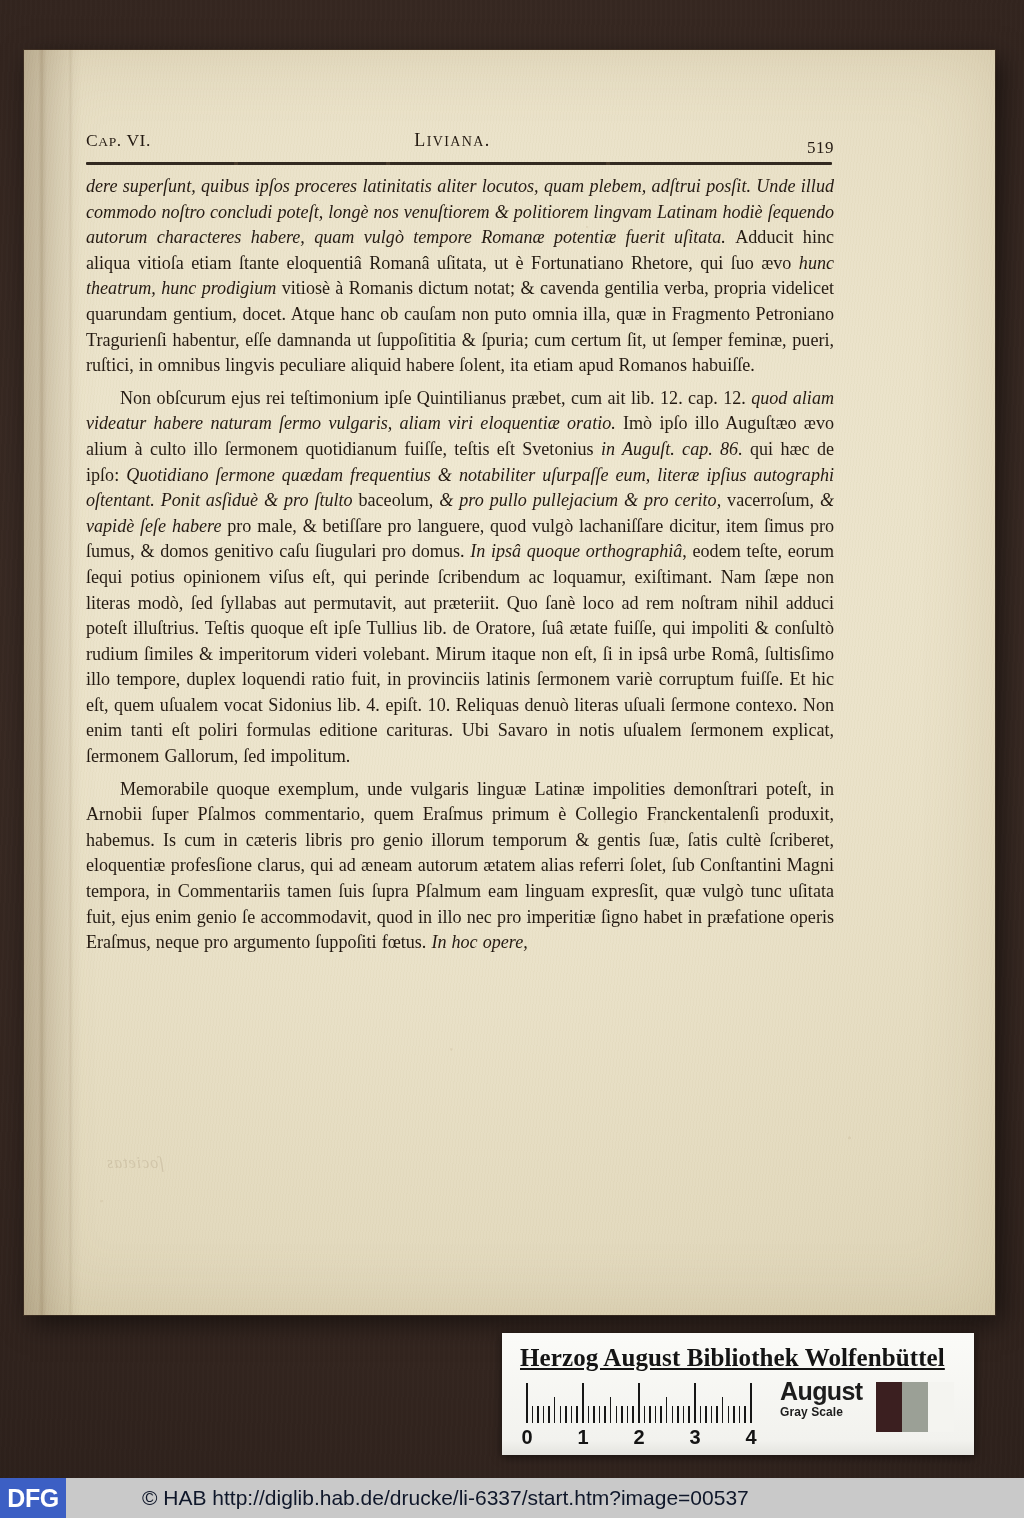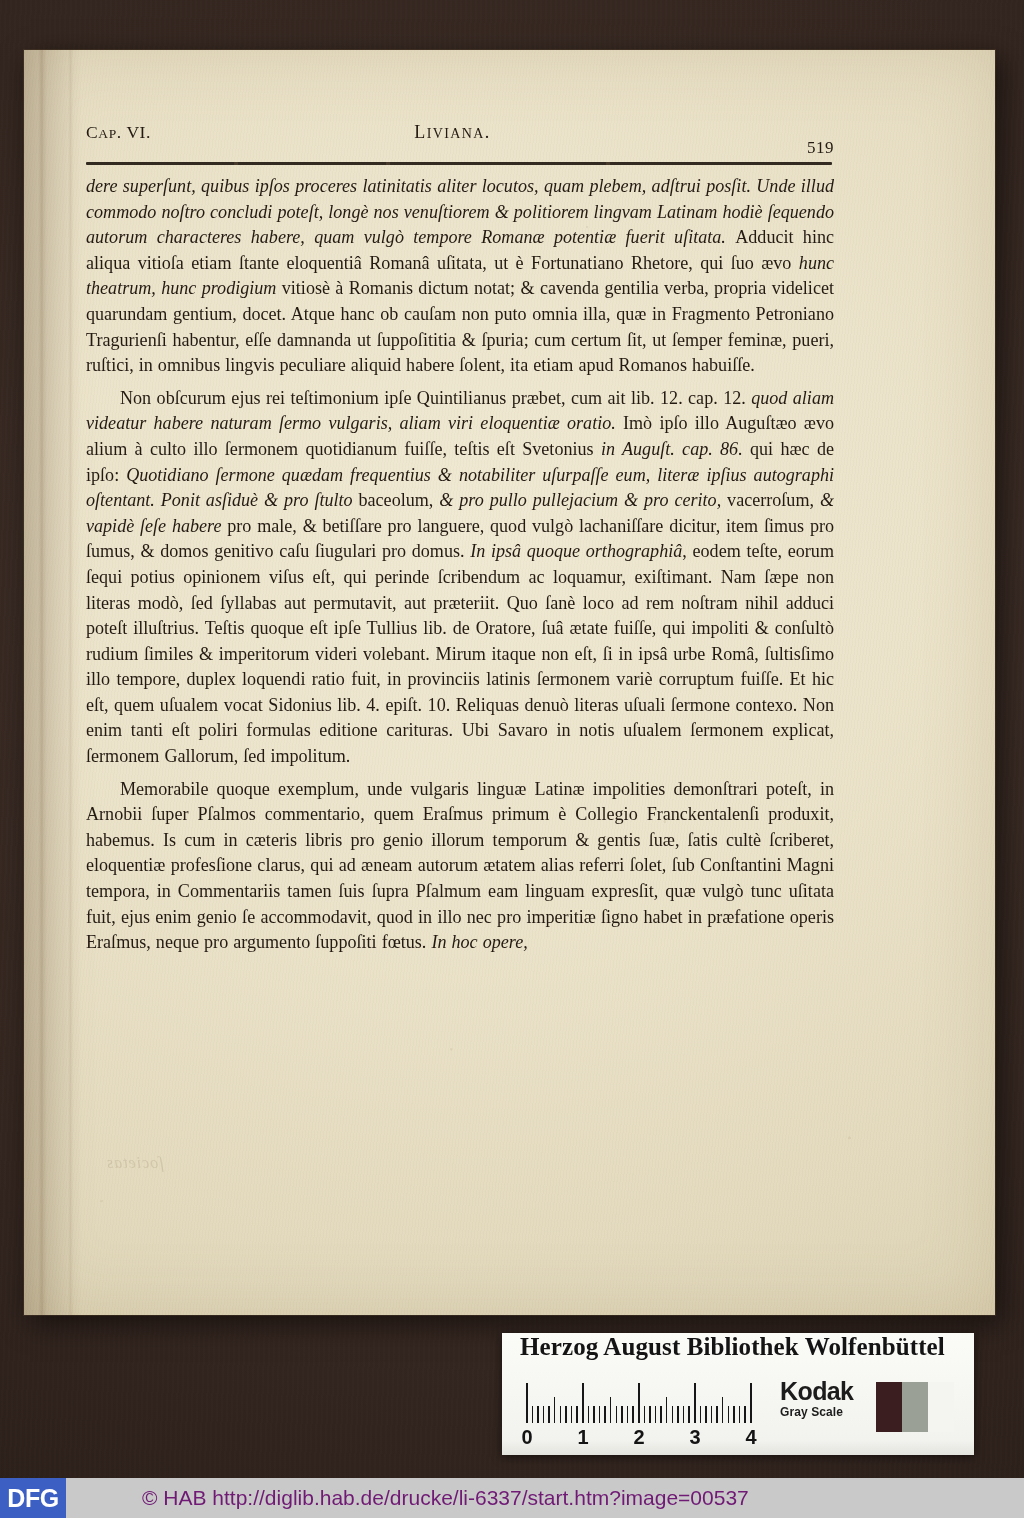--- a/index.html
+++ b/index.html
@@ -64,21 +64,21 @@
     pointer-events:none;
   }
 
   
   #typeblock{
     position:absolute;left:62px;top:72px;width:748px;
   }
 
   
   .runhead{
-    display:flex;align-items:flex-start;width:100%;
+    display:flex;align-items:center;width:100%;
     color:#241a12;
   }
   .rh-cap{font-size:17.5px;letter-spacing:.6px;}
   .rh-cap .sc{font-size:13.5px;}
   .rh-title{
     flex:1;text-align:center;font-size:18px;letter-spacing:1.4px;
     margin-left:-26px;
   }
   .rh-title .sc{font-size:14px;margin-top:42px;}
   .rh-folio{font-size:17px;letter-spacing:.5px;width:54px;text-align:right;margin-top:16px;}
@@ -117,24 +117,24 @@
     pointer-events:none;user-select:none;
   }
 
   
   #target{
     position:absolute;left:502px;top:1333px;width:472px;height:122px;
     background:linear-gradient(180deg,#fbfbf8 0%,#f2f2ee 88%,#e4e4df 100%);
     box-shadow:0 2px 9px rgba(0,0,0,.55);
   }
   #target .tgt-title{
-    position:absolute;left:18px;top:0;width:440px;
+    position:absolute;left:18px;top:11px;width:440px;
     font-family:"Liberation Serif","DejaVu Serif",serif;
     font-weight:bold;font-size:25px;color:#141414;
-    letter-spacing:.1px;white-space:nowrap;
+    letter-spacing:.1px;white-space:nowrap;text-decoration:underline;
   }
   
   #ruler{position:absolute;left:18px;top:44px;width:240px;height:70px;}
   #ruler .tick{position:absolute;bottom:24px;width:1.6px;background:#171717;}
   #ruler .num{
     position:absolute;bottom:-2px;font-family:"Liberation Sans","DejaVu Sans",sans-serif;
     font-weight:bold;font-size:20px;color:#141414;transform:translateX(-50%);
   }
   
   #kodak{position:absolute;left:278px;top:46px;width:180px;height:66px;}
@@ -157,21 +157,21 @@
   }
   #dfg{
     width:66px;height:40px;background:#3c5fc4;
     display:flex;align-items:center;justify-content:center;
     font-family:"Liberation Sans","DejaVu Sans",sans-serif;
     font-weight:bold;font-size:25px;color:#ffffff;letter-spacing:-.5px;
   }
   #credit{
     margin-left:76px;
     font-family:"Liberation Sans","DejaVu Sans",sans-serif;
-    font-size:21px;color:#701a75;white-space:nowrap;
+    font-size:21px;color:#0f172a;white-space:nowrap;
   }
   
 </style>
 </head>
 <body>
 
 <div id="backdrop"></div>
 
 <div id="leaf">
   <div class="grain"></div>
@@ -251,21 +251,21 @@
       <div class="tick" style="left: 224.4px; height: 17px; width: 1.4px;"></div>
       <div class="tick" style="left: 230px; height: 40px; width: 2.2px;"></div>
       <div class="num" style="left: 7px;">0</div>
       <div class="num" style="left: 63px;">1</div>
       <div class="num" style="left: 119px;">2</div>
       <div class="num" style="left: 175px;">3</div>
       <div class="num" style="left: 231px;">4</div>
     </div>
 
   <div id="kodak">
-    <div class="kword">Kodak</div>
+    <div class="kword">August</div>
     <div class="kgray">Gray Scale</div>
     <div class="patches">
         <span style="background: rgb(59, 31, 32);"></span>
         <span style="background: rgb(155, 160, 150);"></span>
         <span style="background: rgb(244, 244, 240);"></span>
       </div>
   </div>
 </div>
 
 <div id="footer">

